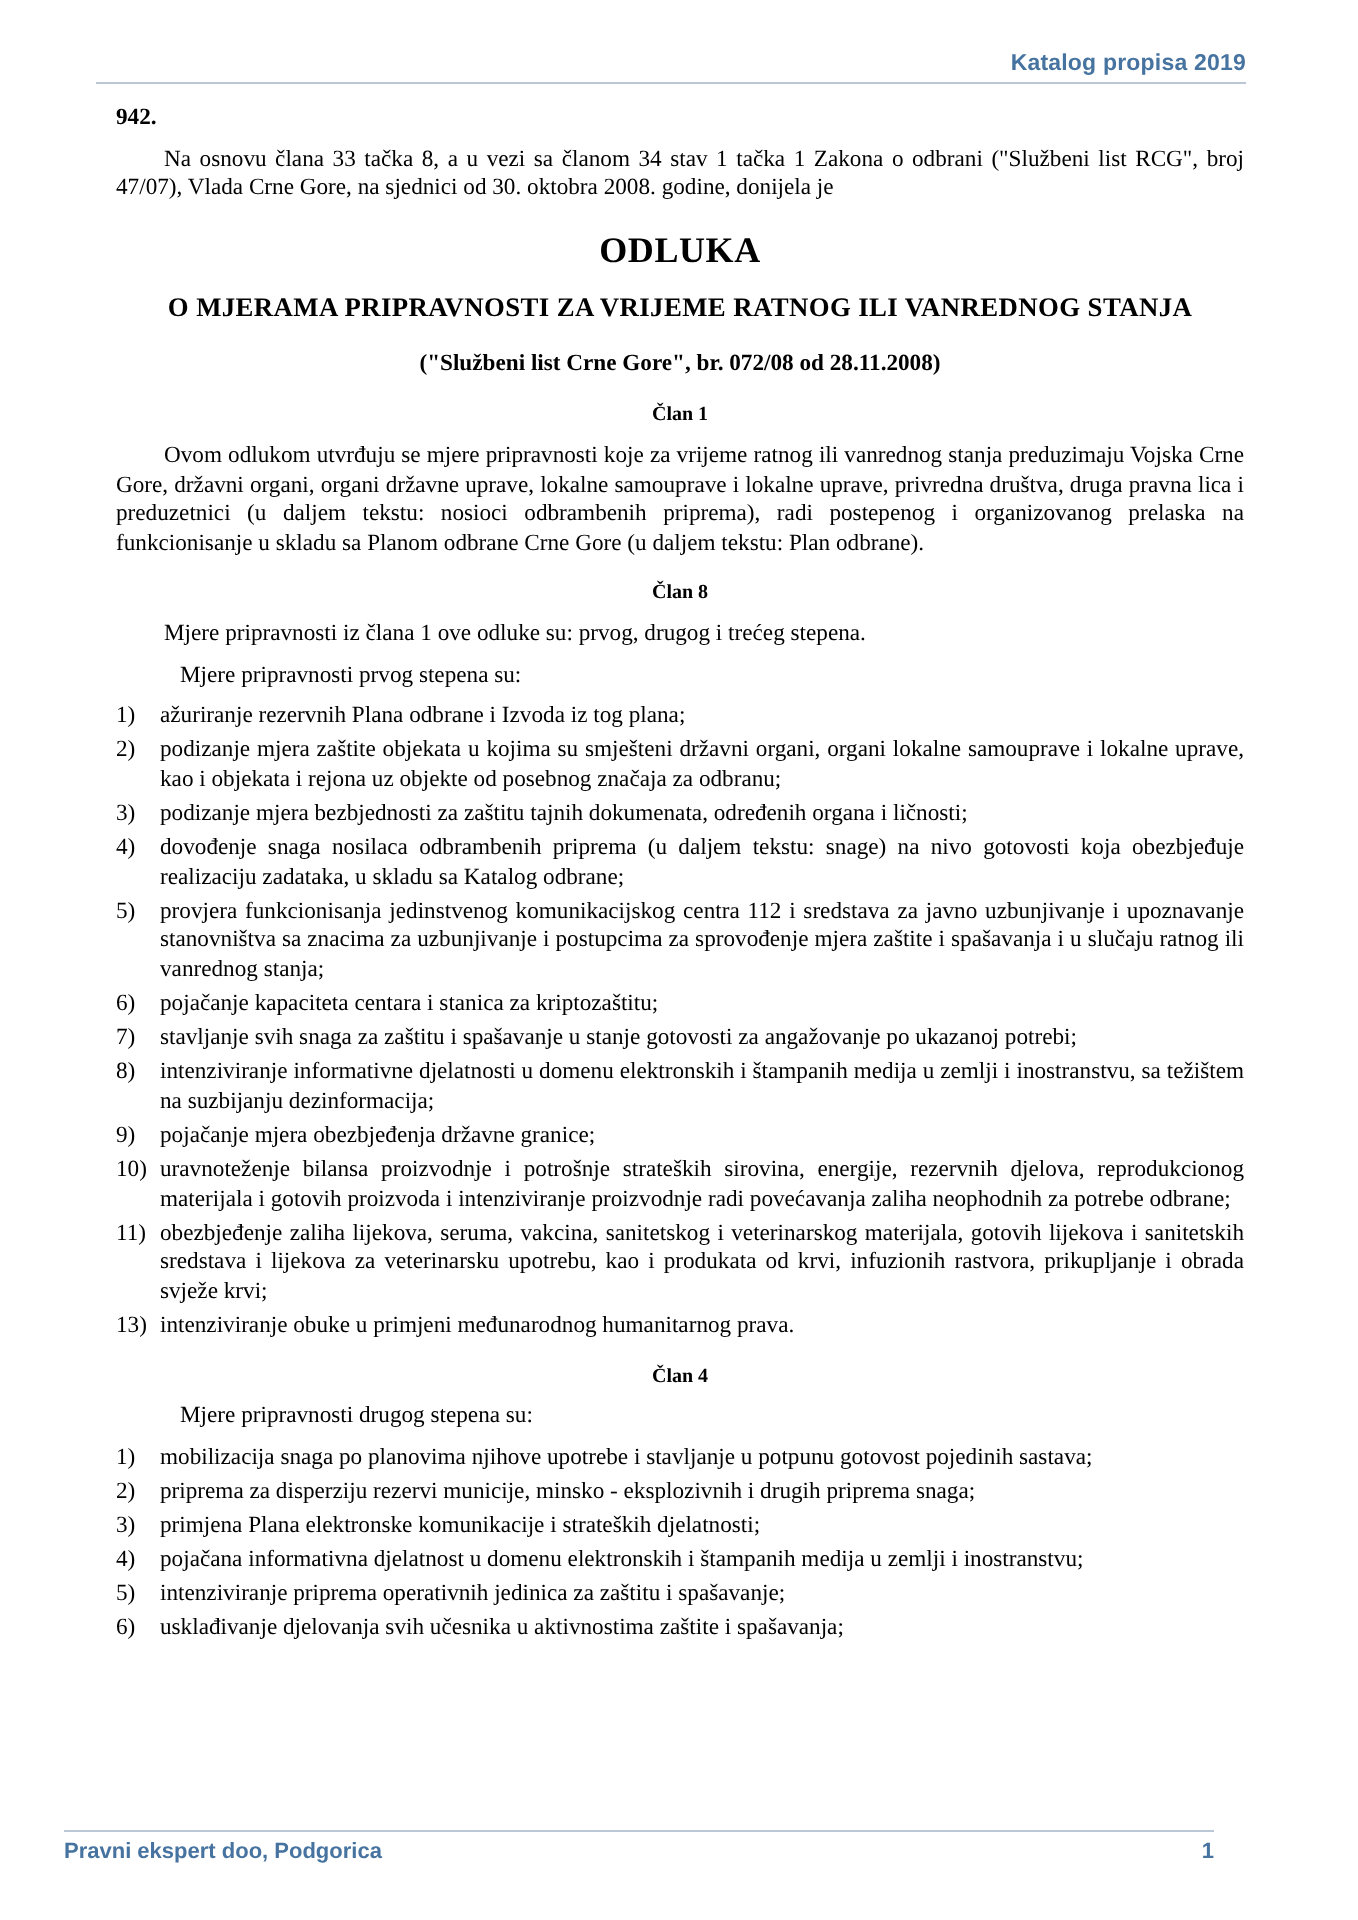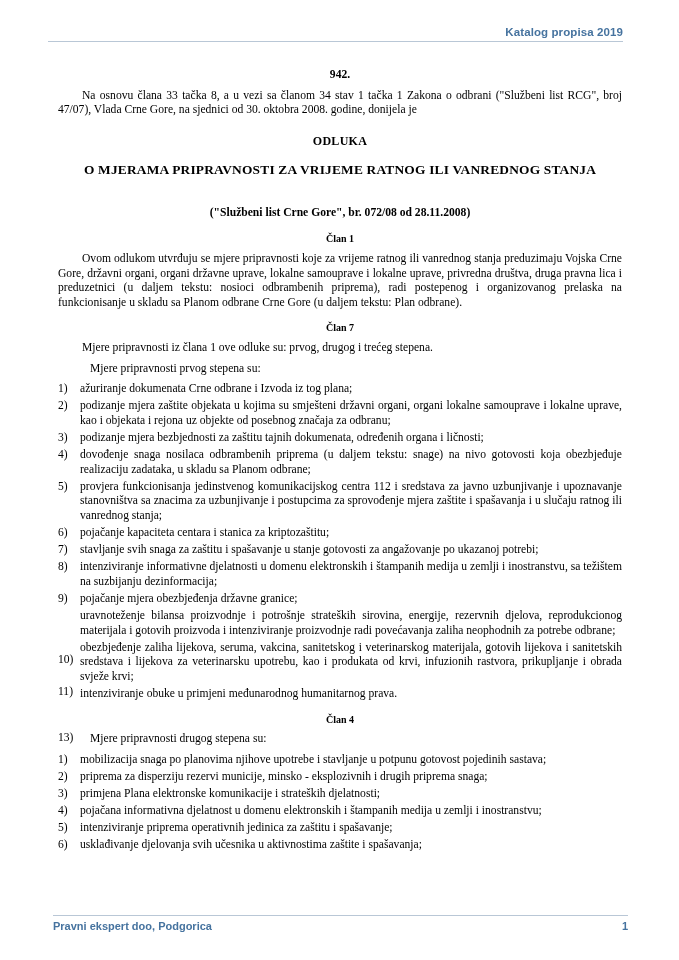--- a/index.html
+++ b/index.html
@@ -46,47 +46,47 @@
     top: 52px;
     width: 564px;
     font-size: 11.6px;
     line-height: 14.6px;
     text-align: justify;
   }
 
   .docnum {
     font-weight: bold;
     font-size: 11.6px;
-    margin: 16px 0 6px 0;
-    text-align: center;
+    margin: 0 0 6px 0;
+    text-align: left;
   }
 
   p.para {
     margin: 0 0 6px 0;
     text-indent: 24px;
     text-align: justify;
   }
   p.para.noindent {
     text-indent: 0;
     margin-left: 32px;
   }
 
   h1.title {
-    font-size: 12px;
+    font-size: 18px;
     font-weight: bold;
     text-align: center;
     margin: 14px 0 10px 0;
     line-height: 18px;
     letter-spacing: 0.3px;
   }
   h2.subtitle {
     font-size: 13.4px;
     font-weight: bold;
     text-align: center;
-    margin: 0 0 26px 0;
+    margin: 0 0 11px 0;
     line-height: 20px;
     letter-spacing: 0.2px;
   }
   .source {
     font-size: 11.6px;
     font-weight: bold;
     text-align: center;
     margin: 0 0 12px 0;
   }
 
@@ -112,30 +112,29 @@
   ol.items > li > .marker {
     position: absolute;
     left: 0;
     top: 0;
     width: 18px;
     text-align: left;
     white-space: nowrap;
   }
   ol.items > li.wide > .marker {
     width: 20px;
-    margin-top: 44px;
   }
   .txt { display: block; }
   
   li.single .txt { text-align: left; }
 
   
   .footer {
     position: absolute;
-    left: 53px;
+    left: 32px;
     bottom: 28px;
     width: 575px;
     border-top: 1px solid #b9c7d6;
     padding-top: 4px;
     font-family: "Liberation Sans", "DejaVu Sans", sans-serif;
     font-size: 11px;
     font-weight: bold;
     color: #46739f;
     display: flex;
     justify-content: space-between;
@@ -159,40 +158,40 @@
 
     <h1 class="title">ODLUKA</h1>
 
     <h2 class="subtitle">O MJERAMA PRIPRAVNOSTI ZA VRIJEME RATNOG ILI VANREDNOG STANJA</h2>
 
     <div class="source">("Službeni list Crne Gore", br. 072/08 od 28.11.2008)</div>
 
     <h3 class="article">Član 1</h3>
     <p class="para">Ovom odlukom utvrđuju se mjere pripravnosti koje za vrijeme ratnog ili vanrednog stanja preduzimaju Vojska Crne Gore, državni organi, organi državne uprave, lokalne samouprave i lokalne uprave, privredna društva, druga pravna lica i preduzetnici (u daljem tekstu: nosioci odbrambenih priprema), radi postepenog i organizovanog prelaska na funkcionisanje u skladu sa Planom odbrane Crne Gore (u daljem tekstu: Plan odbrane).</p>
 
-    <h3 class="article">Član 7</h3>
+    <h3 class="article">Član 8</h3>
     <p class="para">Mjere pripravnosti iz člana 1 ove odluke su: prvog, drugog i trećeg stepena.</p>
 
     <p class="para noindent">Mjere pripravnosti prvog stepena su:</p>
     <ol class="items">
       <li class="single">
         <span class="marker">1)</span>
-        <span class="txt">ažuriranje dokumenata Crne odbrane i Izvoda iz tog plana;</span>
+        <span class="txt">ažuriranje rezervnih Plana odbrane i Izvoda iz tog plana;</span>
       </li>
       <li>
         <span class="marker">2)</span>
         <span class="txt">podizanje mjera zaštite objekata u kojima su smješteni državni organi, organi lokalne samouprave i lokalne uprave, kao i objekata i rejona uz objekte od posebnog značaja za odbranu;</span>
       </li>
       <li class="single">
         <span class="marker">3)</span>
         <span class="txt">podizanje mjera bezbjednosti za zaštitu tajnih dokumenata, određenih organa i ličnosti;</span>
       </li>
       <li>
         <span class="marker">4)</span>
-        <span class="txt">dovođenje snaga nosilaca odbrambenih priprema (u daljem tekstu: snage) na nivo gotovosti koja obezbjeđuje realizaciju zadataka, u skladu sa Planom odbrane;</span>
+        <span class="txt">dovođenje snaga nosilaca odbrambenih priprema (u daljem tekstu: snage) na nivo gotovosti koja obezbjeđuje realizaciju zadataka, u skladu sa Katalog odbrane;</span>
       </li>
       <li>
         <span class="marker">5)</span>
         <span class="txt">provjera funkcionisanja jedinstvenog komunikacijskog centra 112 i sredstava za javno uzbunjivanje i upoznavanje stanovništva sa znacima za uzbunjivanje i postupcima za sprovođenje mjera zaštite i spašavanja i u slučaju ratnog ili vanrednog stanja;</span>
       </li>
       <li class="single">
         <span class="marker">6)</span>
         <span class="txt">pojačanje kapaciteta centara i stanica za kriptozaštitu;</span>
       </li>
       <li class="single">

